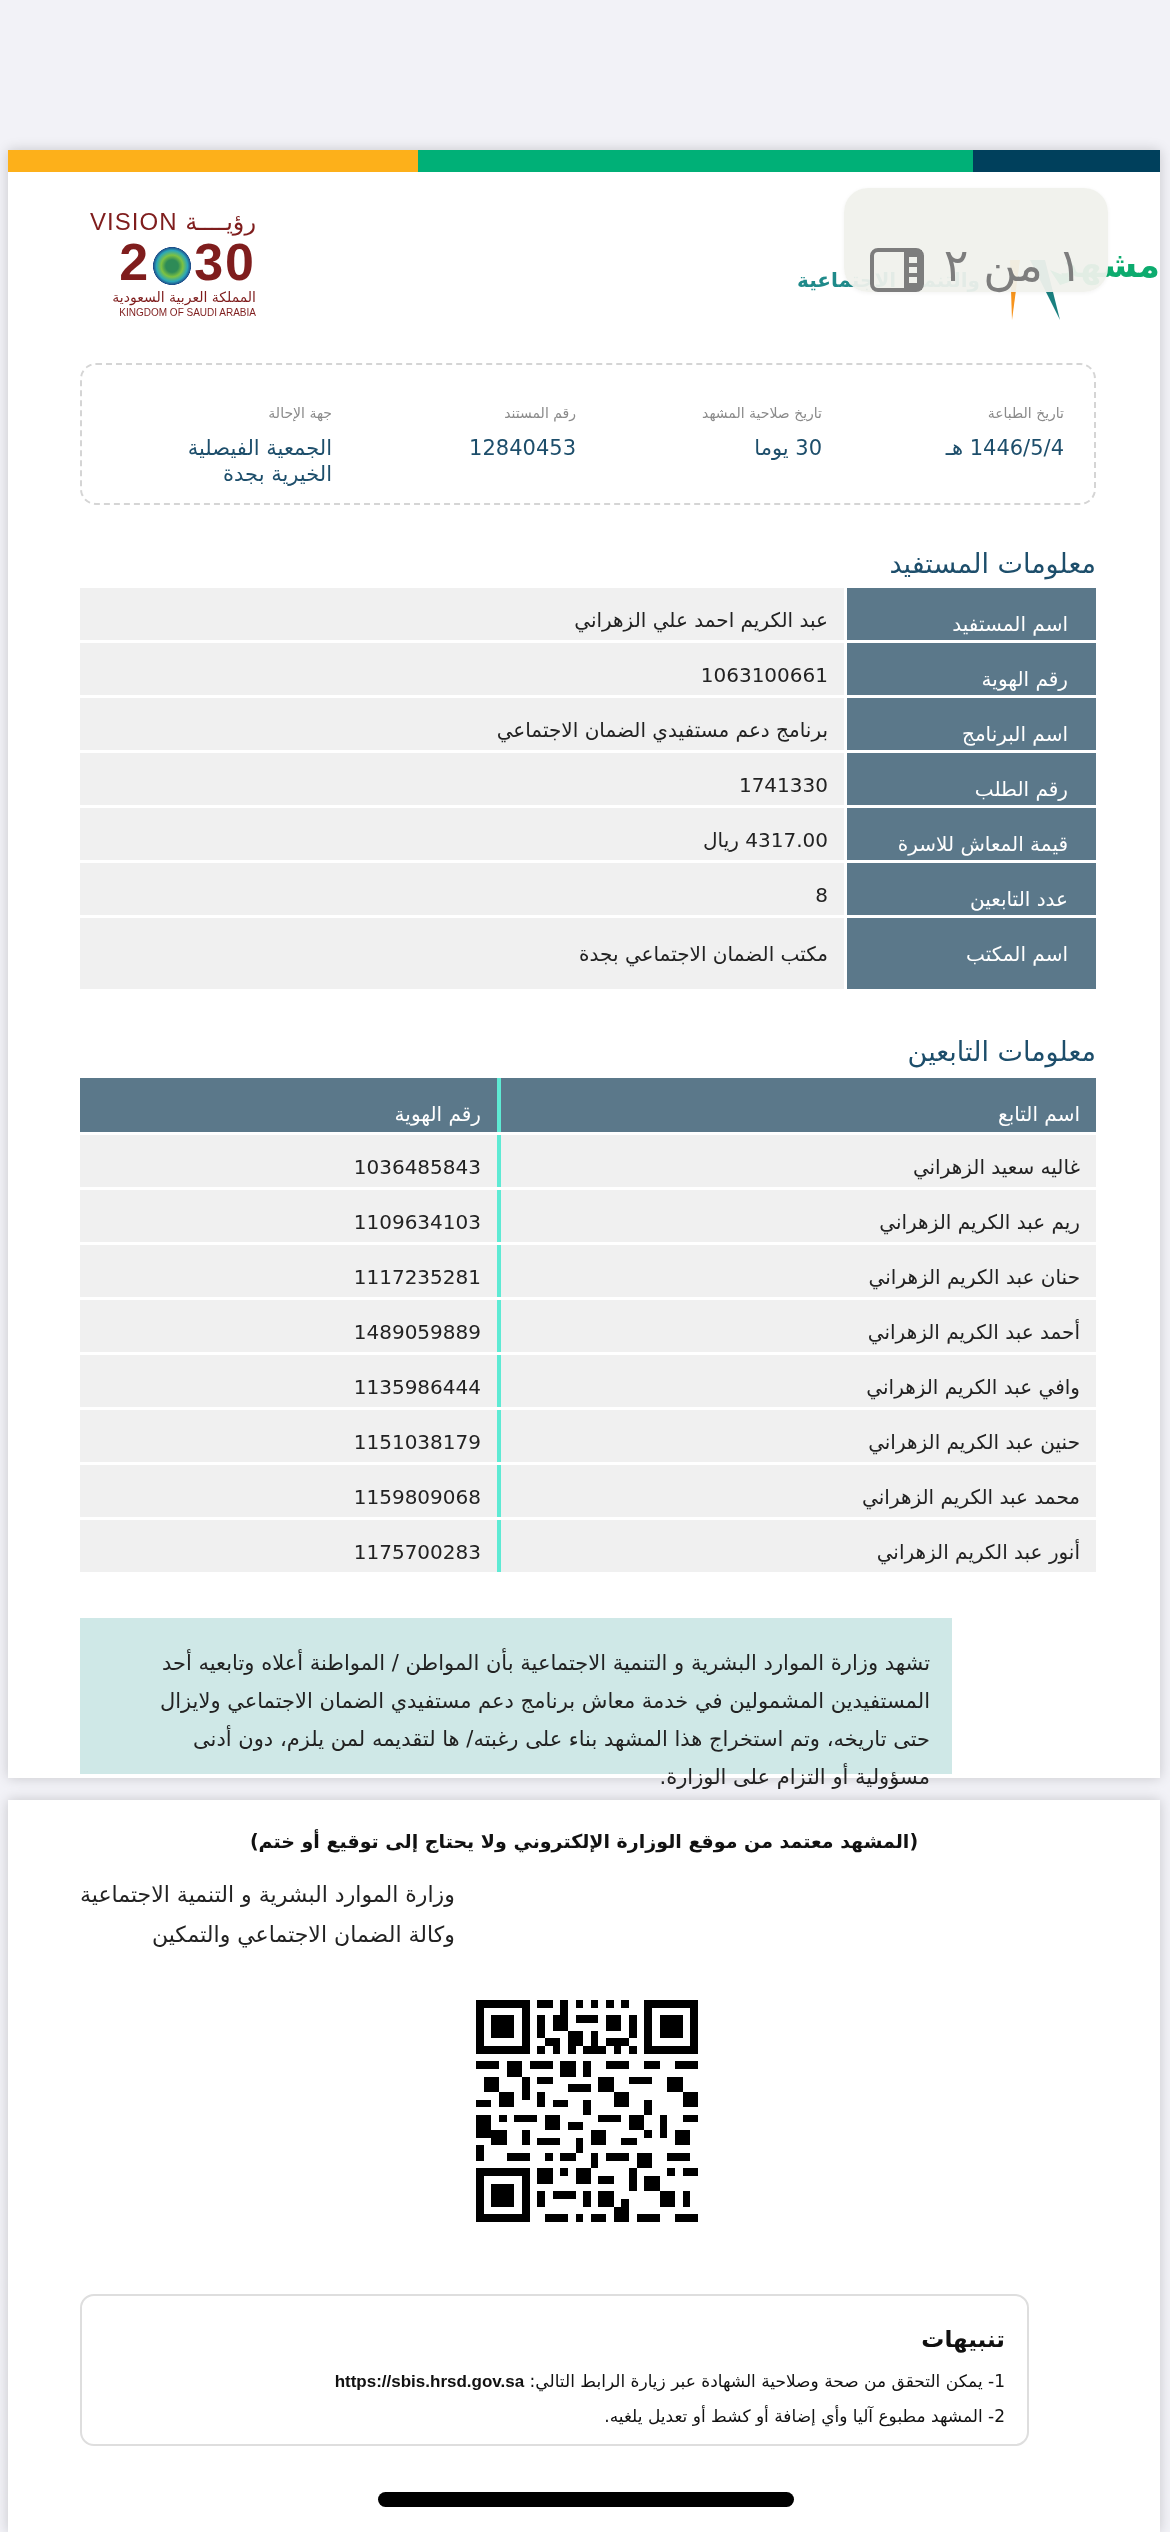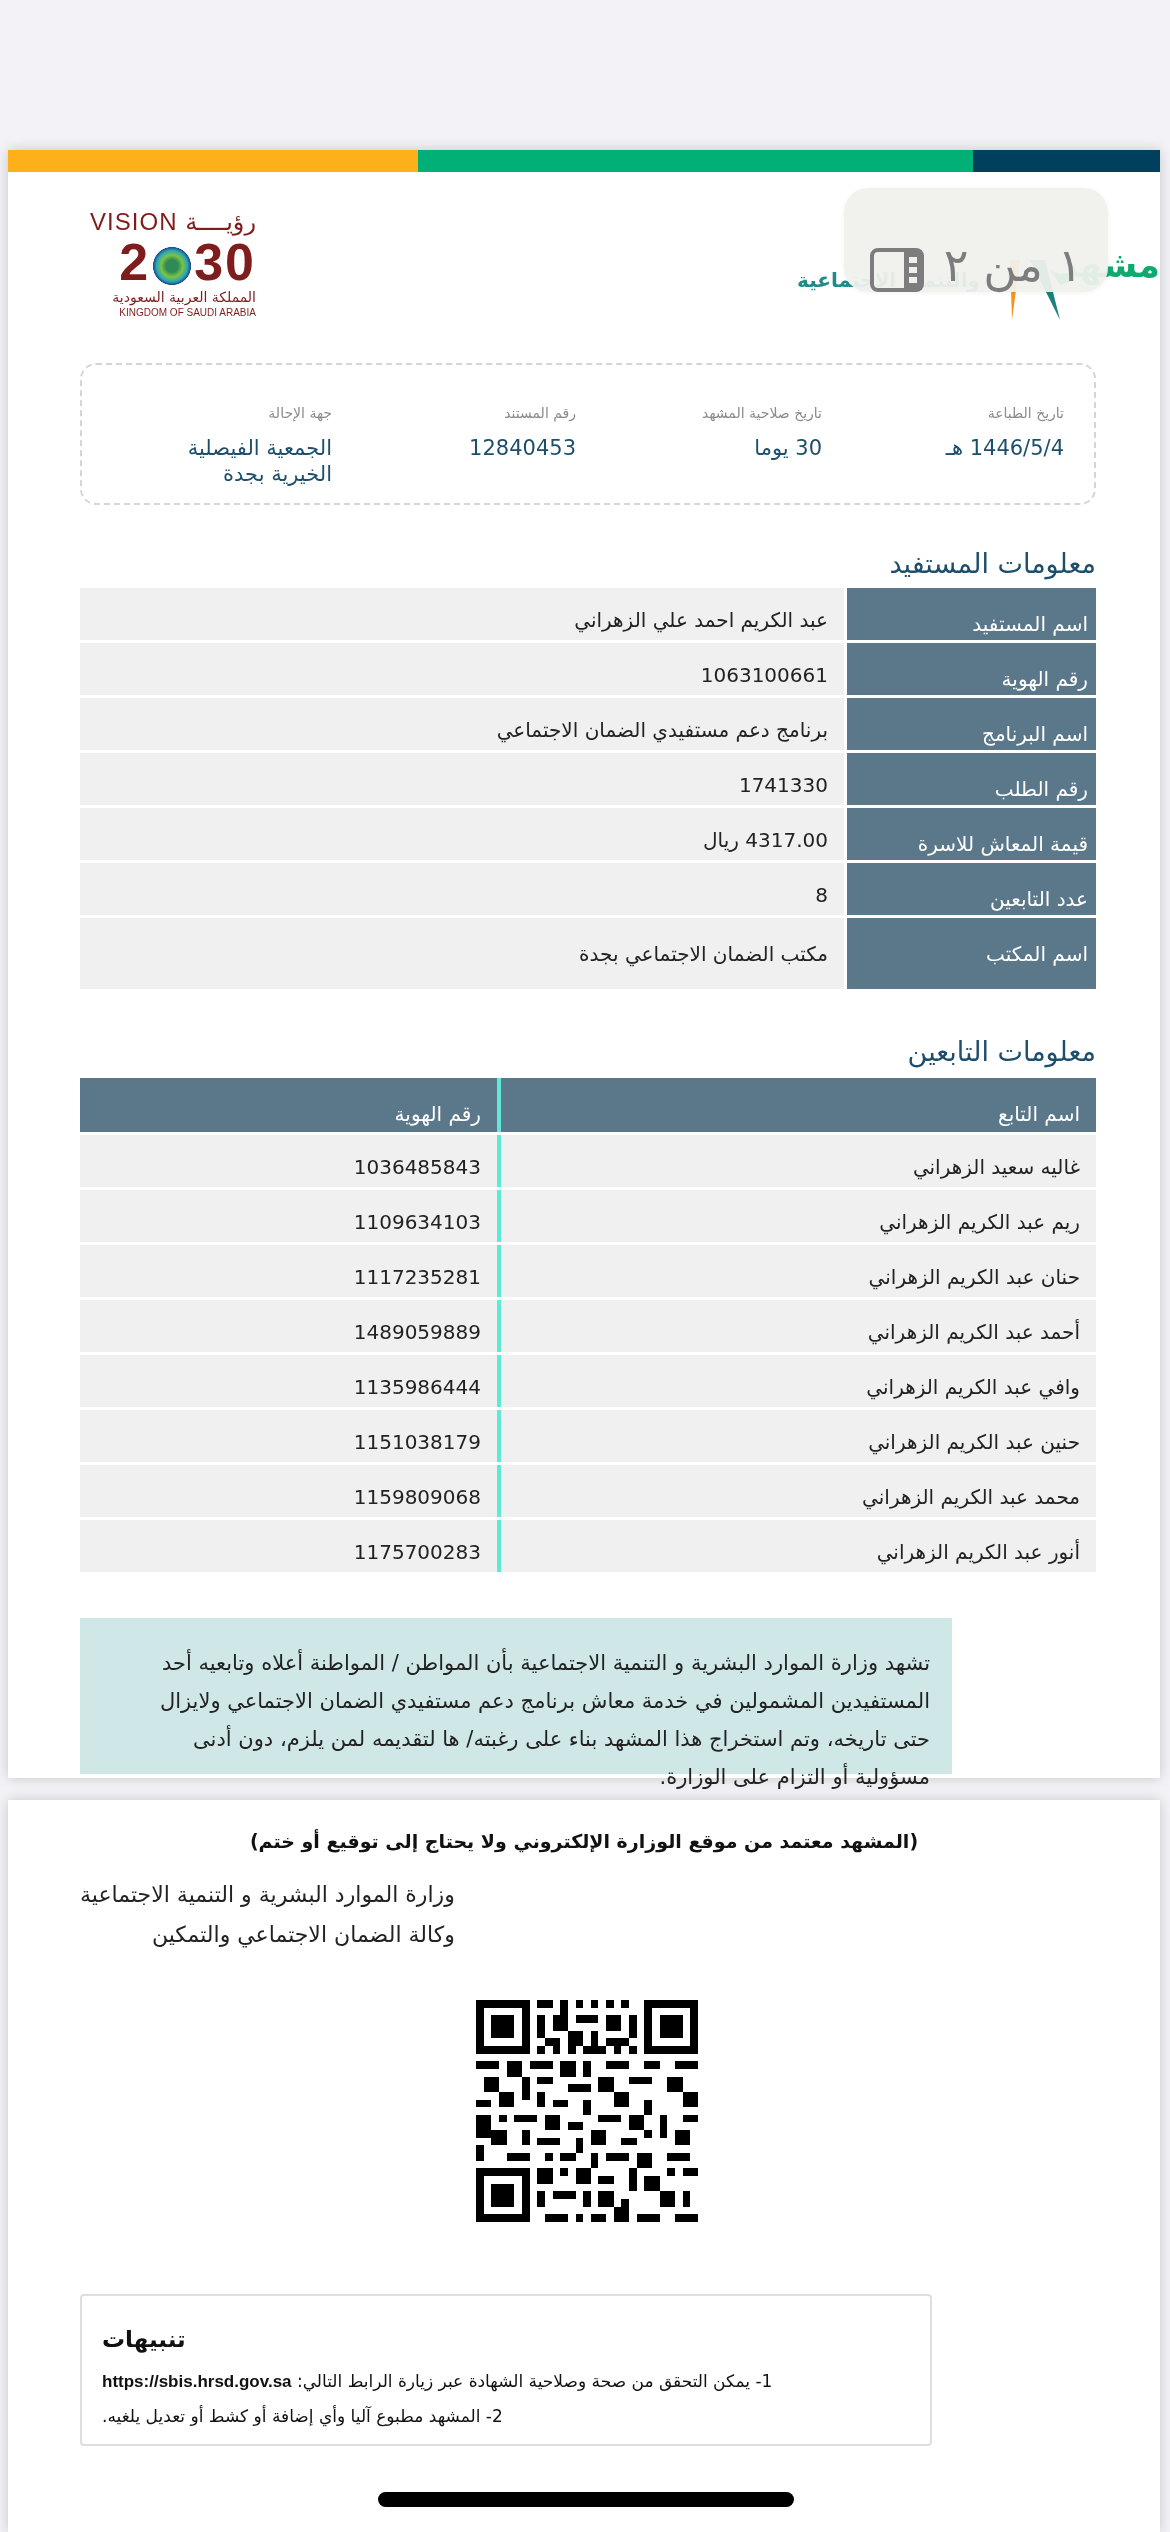--- a/index.html
+++ b/index.html
@@ -70,21 +70,21 @@
     .meta-col .val { font-size: 21px; color: #1d4e6b; line-height: 26px; }
 
     .section-title {
       position: absolute; right: 64px; font-size: 27px; color: #1d4e6b; direction: rtl;
     }
 
     .info-table { position: absolute; left: 72px; width: 1016px; direction: rtl; }
     .info-row { display: flex; height: 55px; margin-bottom: 0; border-bottom: 3px solid #fff; }
     .info-row .k {
       width: 252px; background: #5b788a; color: #fff; font-size: 20px;
-      display: flex; align-items: flex-end; padding: 0 8px 4px 0;
+      display: flex; align-items: flex-end; padding: 0 28px 4px 0;
       border-left: 3px solid #fff;
     }
     .info-row .v {
       flex: 1; background: #f0f0f0; color: #222; font-size: 20px;
       display: flex; align-items: center; padding: 12px 16px 0 0;
     }
 
     .dep-table { position: absolute; left: 72px; width: 1016px; direction: rtl; }
     .dep-head { display: flex; height: 54px; background: #5b788a; color: #fff; font-size: 20px; }
     .dep-head div { display: flex; align-items: flex-end; padding: 0 16px 6px 0; }
@@ -104,23 +104,23 @@
       font-size: 19px; font-weight: bold; color: #111; direction: rtl;
     }
     .ministry-lines {
       position: absolute; left: 72px; top: 75px; direction: rtl; text-align: right;
       font-size: 22px; line-height: 40px; color: #222;
     }
     .qr {
       position: absolute; left: 468px; top: 200px; width: 222px; height: 222px;
     }
     .alerts-box {
-      position: absolute; left: 72px; top: 494px; width: 852px; height: 152px;
-      border: 2px solid #dedede; border-radius: 4px; direction: rtl;
-      padding: 30px 22px 0 20px; text-align: left;
+      position: absolute; left: 72px; top: 494px; width: 949px; height: 152px;
+      border: 2px solid #dedede; border-radius: 14px; direction: rtl;
+      padding: 30px 22px 0 20px; text-align: right;
     }
     .alerts-box .h { font-size: 23px; font-weight: bold; color: #111; margin-bottom: 12px; }
     .alerts-box .l { font-size: 17px; color: #111; line-height: 34px; }
     .alerts-box .l b { font-family: "Liberation Sans", sans-serif; margin-top: 28px; }
 
     .home-indicator {
       position: absolute; left: 378px; top: 2492px; width: 416px; height: 15px;
       background: #000; border-radius: 8px;
     }
   </style>

